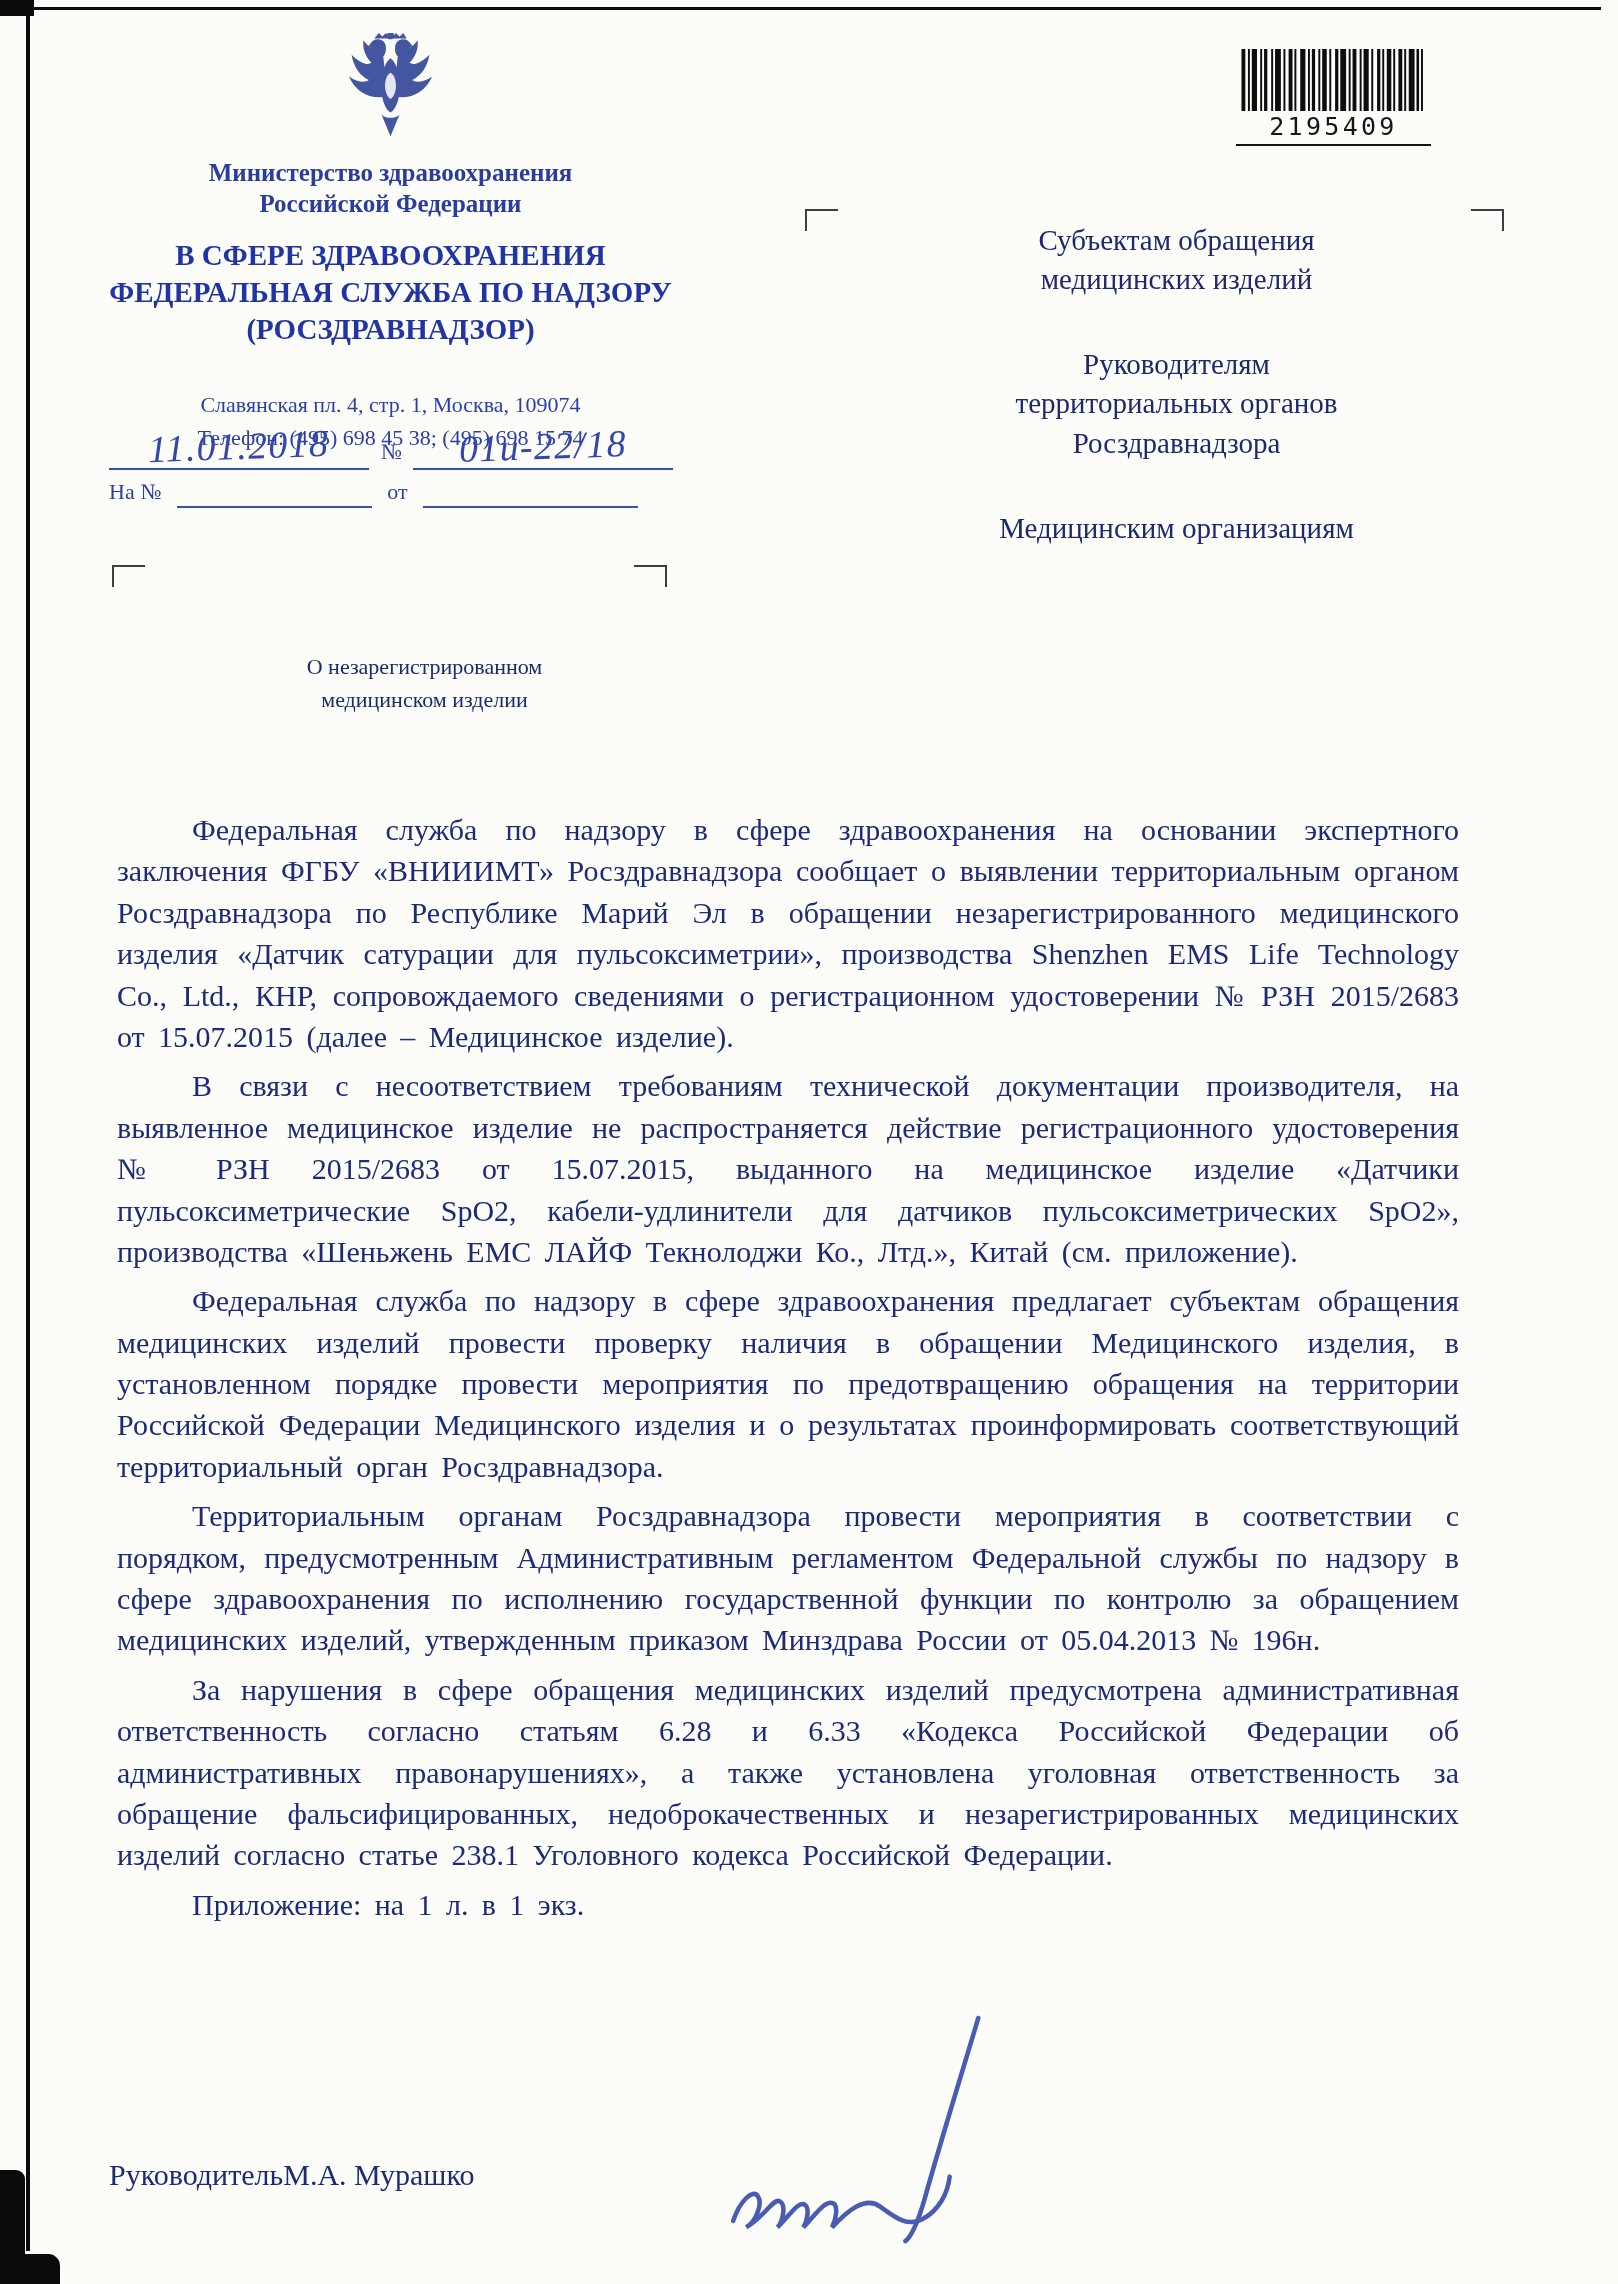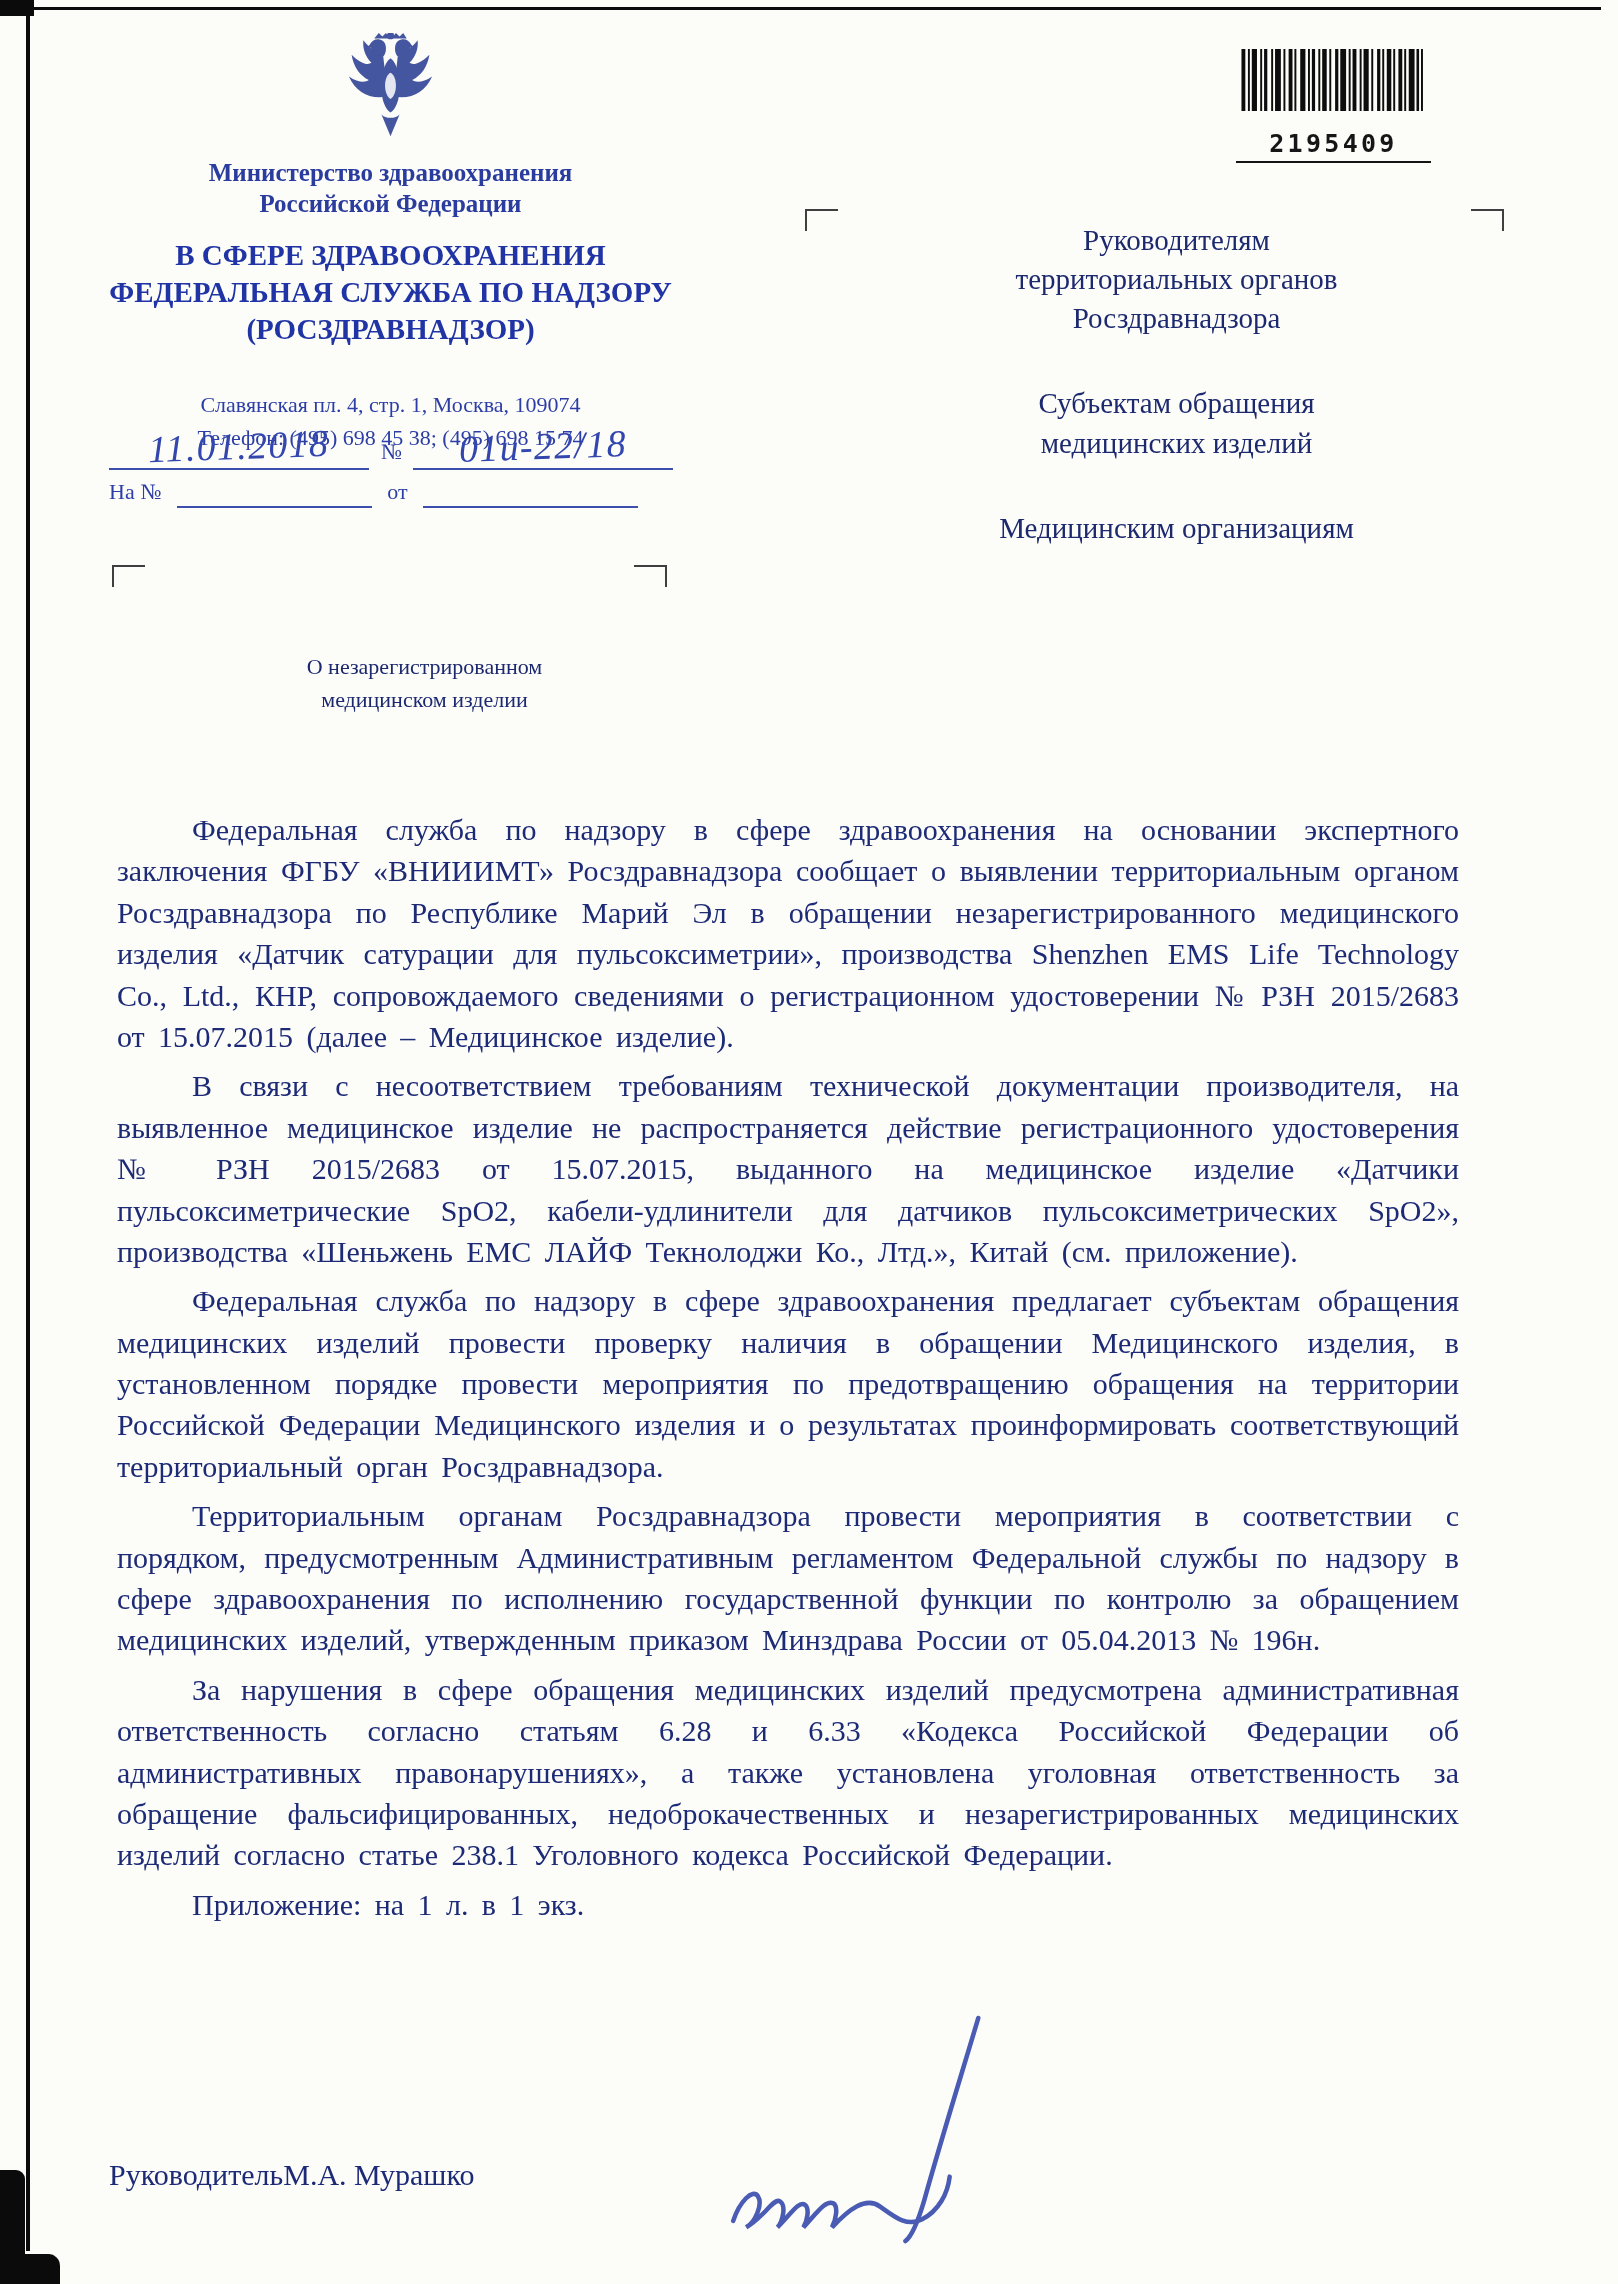--- a/index.html
+++ b/index.html
@@ -61,21 +61,21 @@
   .a1 { max-width:364px; }
   .a2 { max-width:364px; }
   .a3 { max-width:507px; }
   .a4 { max-width:442px; }
 
   
   .barcode { position:absolute; left:1236px; top:49px; width:195px;
              text-align:center; border-bottom:2.6px solid #141414; padding-bottom:2.6px; }
   .barcode svg { display:block; margin:0 auto; }
   .barcode-number { font-family:"DejaVu Sans Mono", monospace; font-size:25px;
-                    letter-spacing:3.3px; color:#161616; margin-top:18px;font-weight:bold; }
+                    letter-spacing:3.3px; color:#161616; margin-top:1px; }
 
   
   .body-text { position:absolute; left:109px; top:801px; width:1358px;
                font-size:30px; line-height:1.38; text-align:justify;
                word-spacing:5.9px; color:#1d2a76; }
   .body-text p { margin:8px; text-indent:75px; }
   .attachment { text-indent:75px; text-align:left; margin-top:2.6px; }
 
   
   .sign-row { position:absolute; left:109px; top:2158px; width:1358px;
@@ -177,22 +177,22 @@
         <rect x="252" width="3" height="96"></rect>
           <rect x="259" width="9" height="96"></rect>
         <rect x="271" width="4" height="96"></rect>
           <rect x="278" width="3" height="96"></rect>
       </g>
     </svg>
     <div class="barcode-number">2195409</div>
   </div>
 
   <div class="addr-block">
+    <div class="addr-item a1">Субъектам обращения медицинских изделий</div>
     <div class="addr-item a2">Руководителям территориальных органов Росздравнадзора</div>
-    <div class="addr-item a1">Субъектам обращения медицинских изделий</div>
     <div class="addr-item a3">Медицинским организациям</div>
   </div>
 
   <div class="subject">
     <div>О незарегистрированном</div>
     <div>медицинском изделии</div>
   </div>
 
   <div class="body-text">
     <p>Федеральная служба по надзору в сфере здравоохранения на основании экспертного заключения ФГБУ «ВНИИИМТ» Росздравнадзора сообщает о выявлении территориальным органом Росздравнадзора по Республике Марий Эл в обращении незарегистрированного медицинского изделия «Датчик сатурации для пульсоксиметрии», производства Shenzhen EMS Life Technology Co., Ltd., КНР, сопровождаемого сведениями о регистрационном удостоверении № РЗН 2015/2683 от 15.07.2015 (далее – Медицинское изделие).</p>

